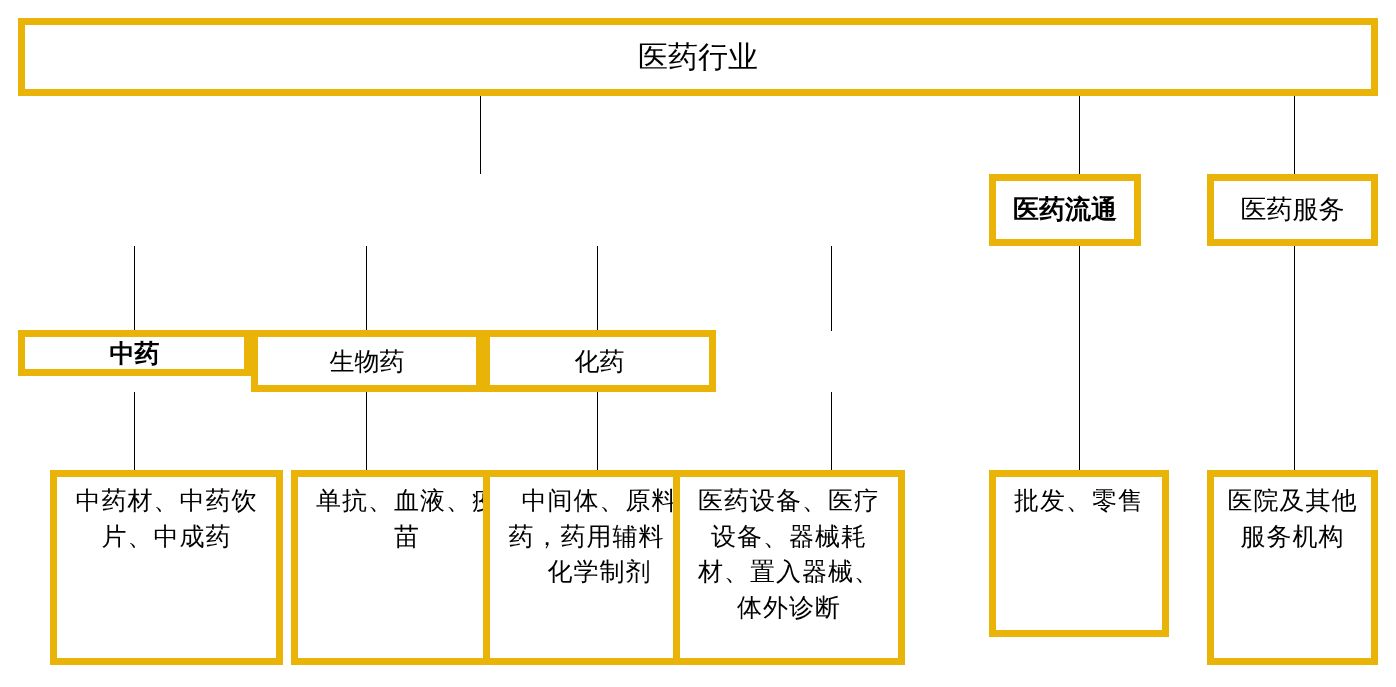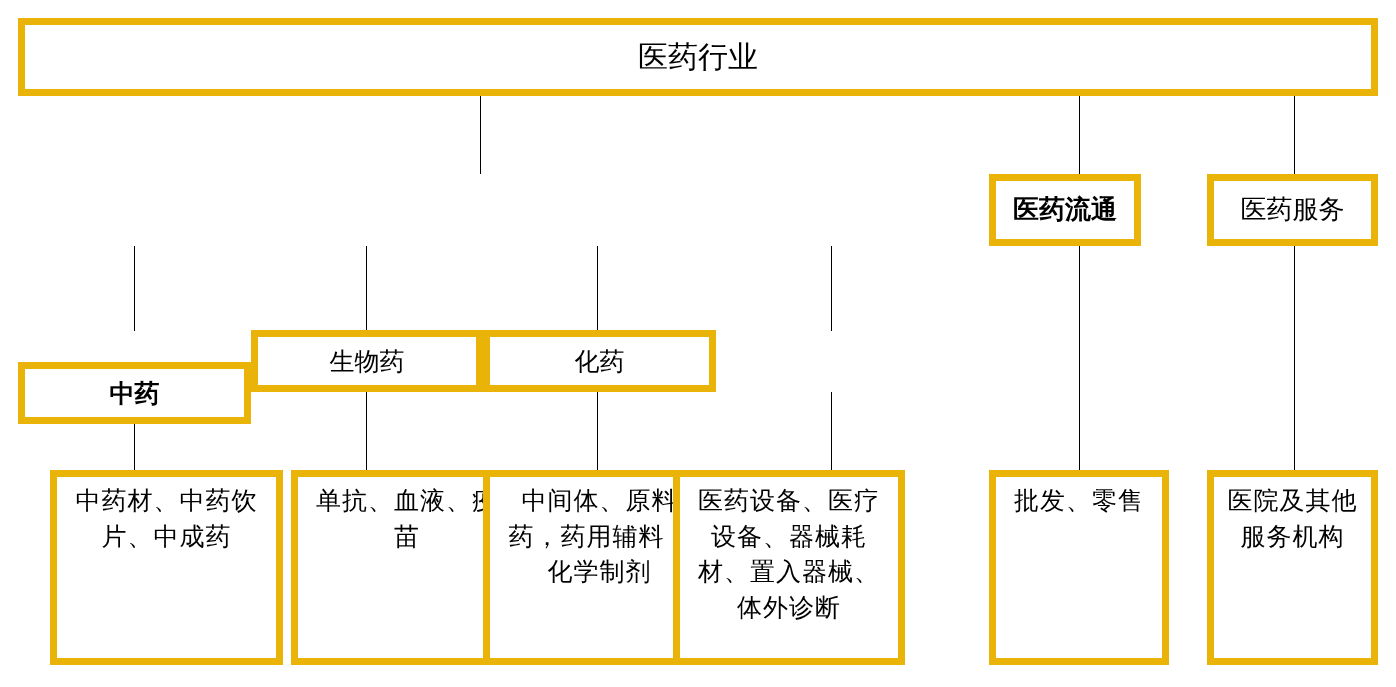--- a/index.html
+++ b/index.html
@@ -98,21 +98,21 @@
   </div>
 
   <div class="connector v" style="left:134px; top:246px; height:85px;"></div>
   <div class="connector v" style="left:366px; top:246px; height:85px;"></div>
   <div class="connector v" style="left:597px; top:246px; height:85px;"></div>
   <div class="connector v" style="left:831px; top:246px; height:85px;"></div>
 
   <div class="connector v" style="left:1079px; top:246px; height:225px;"></div>
   <div class="connector v" style="left:1294px; top:246px; height:225px;"></div>
 
-  <div class="node level3 emphasis" style="left:18px; top:330px; width:233px; height:62px;margin-top:32px;">
+  <div class="node level3 emphasis" style="left:18px; top:330px; width:233px; height:46px;">
     <span class="label">中药</span>
   </div>
 
   <div class="node level3" style="left:251px; top:330px; width:232px; height:62px;">
     <span class="label">生物药</span>
   </div>
 
   <div class="node level3" style="left:483px; top:330px; width:233px; height:62px;text-align:center;">
     <span class="label">化药</span>
   </div>
@@ -132,21 +132,21 @@
   </div>
 
   <div class="node level4" style="left:483px; top:470px; width:233px; height:195px;">
     <span class="label">中间体、原料药，药用辅料，化学制剂</span>
   </div>
 
   <div class="node level4" style="left:673px; top:470px; width:232px; height:195px;">
     <span class="label">医药设备、医疗设备、器械耗材、置入器械、体外诊断</span>
   </div>
 
-  <div class="node level4" style="left:989px; top:470px; width:180px; height:195px;">
+  <div class="node level4" style="left:989px; top:470px; width:180px; height:167px;">
     <span class="label">批发、零售</span>
   </div>
 
   <div class="node level4" style="left:1207px; top:470px; width:171px; height:195px;">
     <span class="label">医院及其他服务机构</span>
   </div>
 
 </div>
 
 </body></html>

